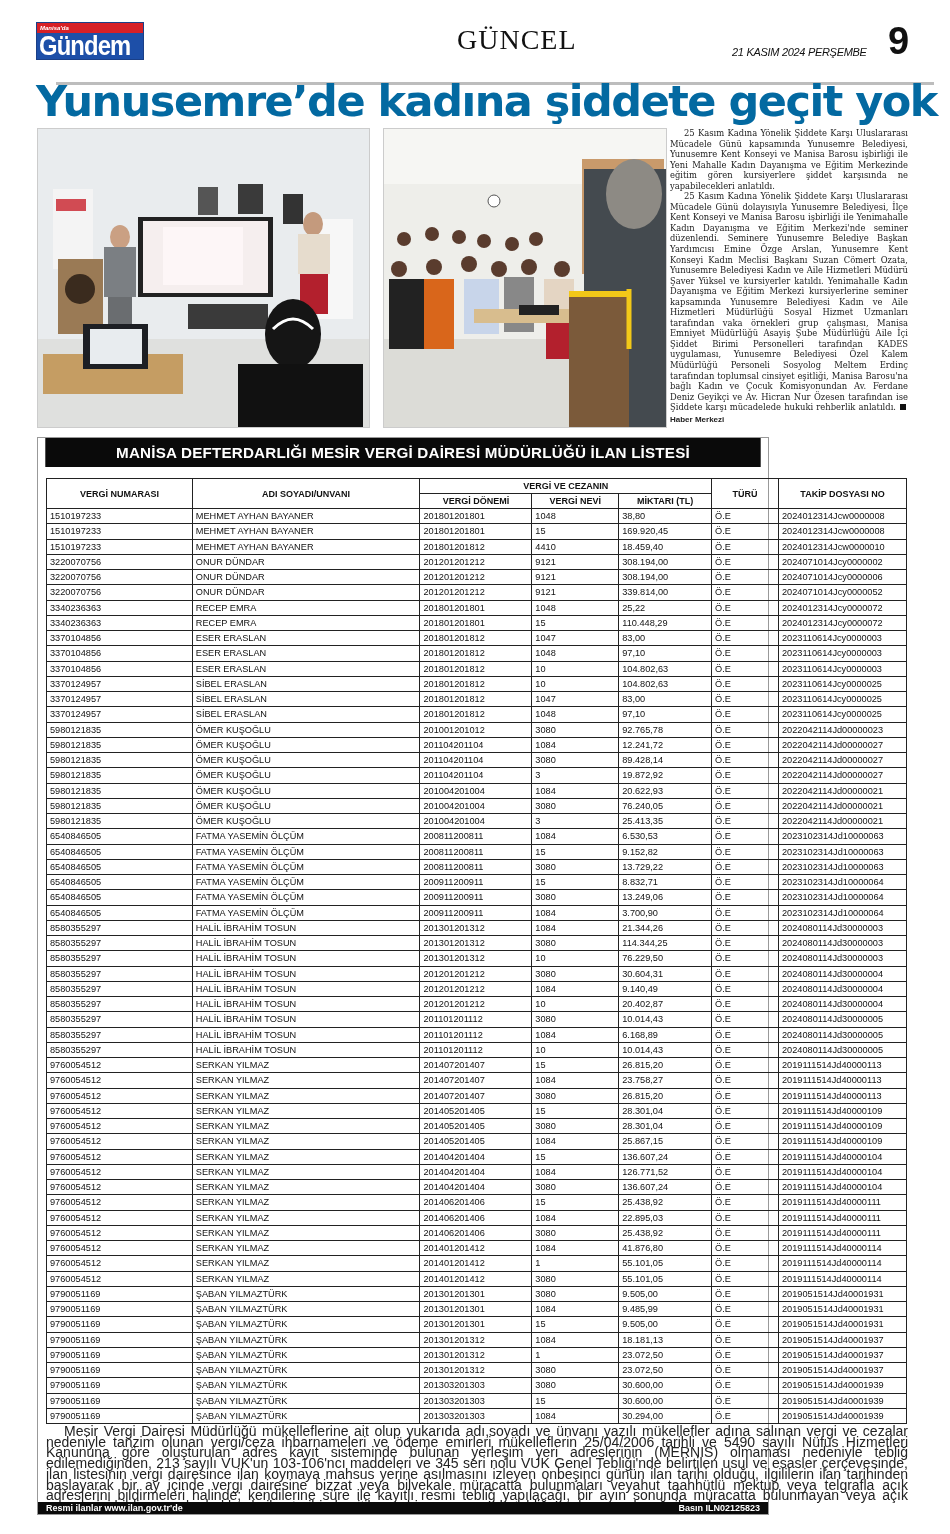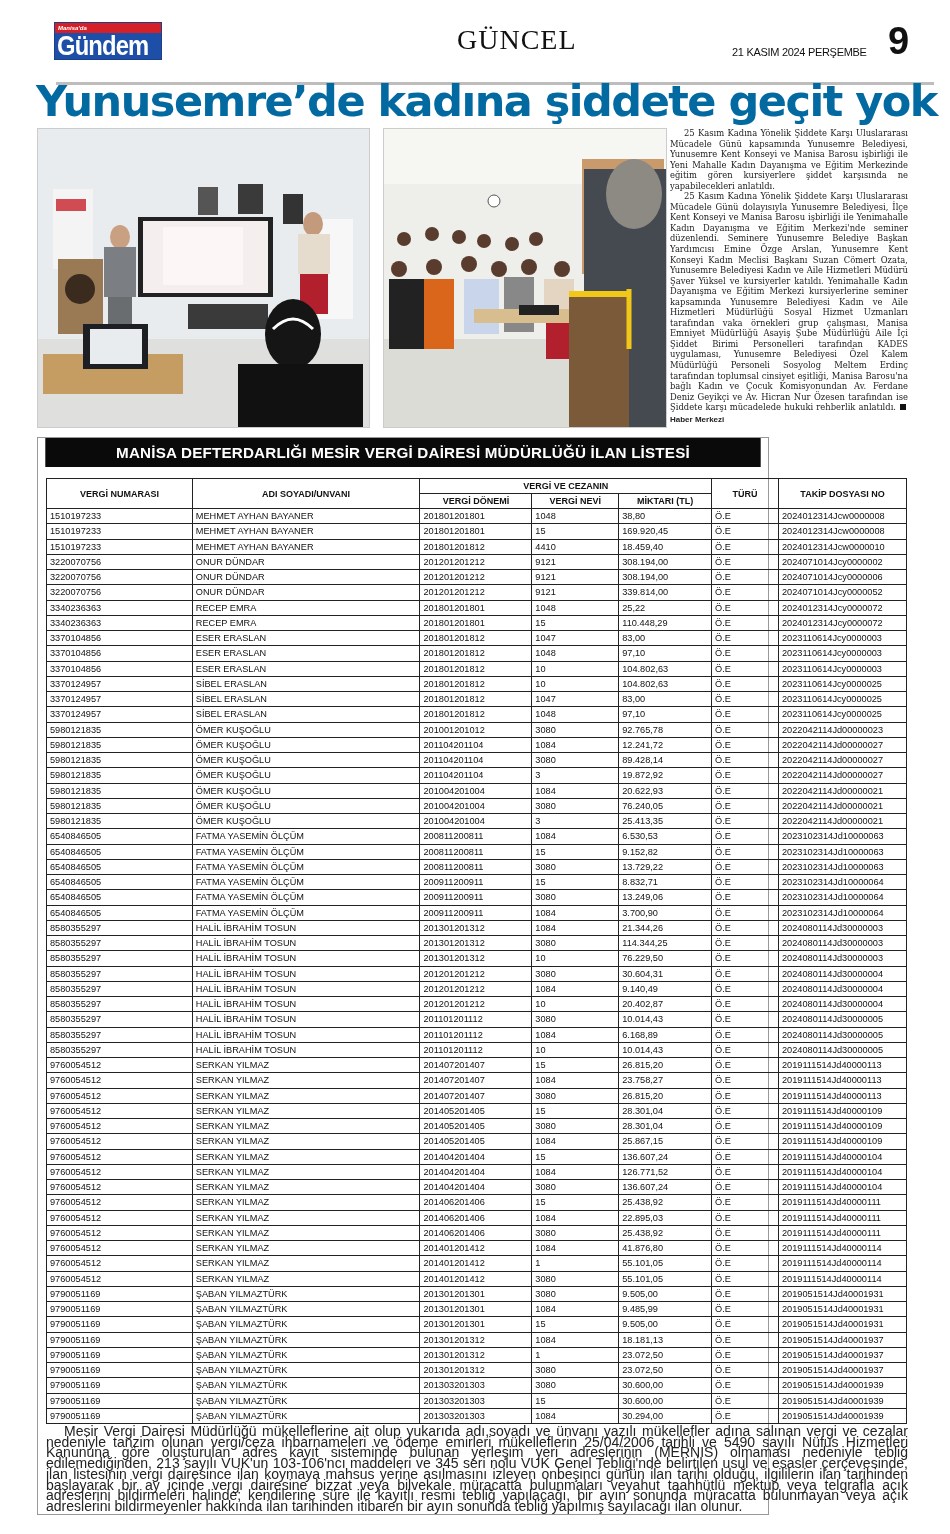--- a/index.html
+++ b/index.html
@@ -1,26 +1,26 @@
 <!DOCTYPE html>
 <html><head>
 <meta charset="utf-8">
 <style>
   * { box-sizing: border-box; margin: 0; padding: 0; }
   html, body { width: 950px; height: 1534px; background: #ffffff; overflow: hidden; }
   body { position: relative; font-family: "Liberation Sans", sans-serif; color: #111; }
 
   
   .masthead { position: absolute; left: 36px; top: 18px; width: 878px; height: 50px; }
-  .logo { position: absolute; left: 0; top: 4px; width: 108px; height: 38px; background: #1d4fa8; border: 1px solid #1a3f87; margin-left: 18px; }
+  .logo { position: absolute; left: 0; top: 4px; width: 108px; height: 38px; background: #1d4fa8; border: 1px solid #1a3f87; }
   .logo .red { position: absolute; left: 0; top: 0; width: 100%; height: 10px; background: #d62027; }
   .logo .tag { position: absolute; left: 3px; top: 0; font-size: 6px; font-style: italic; font-weight: bold; color: #fff; line-height: 10px; }
   .logo .name { position: absolute; left: 2px; top: 8px; font-family: "Liberation Sans", sans-serif; font-weight: bold; font-size: 28px; line-height: 30px; color: #fff; letter-spacing: -1px; transform: scaleX(0.85); transform-origin: left; }
   .section-title { position: absolute; left: 385px; top: 6px; font-family: "Liberation Serif", serif; font-size: 28px; letter-spacing: 1px; color: #111; margin-left: 36px; }
-  .date { position: absolute; left: 696px; top: 28px; font-size: 11px; color: #111; letter-spacing: -0.3px; }
+  .date { position: absolute; left: 696px; top: 28px; font-size: 11px; color: #111; letter-spacing: -0.3px; font-style: italic; }
   .page-num { position: absolute; left: 852px; top: 2px; font-size: 38px; font-weight: bold; color: #111; }
   .mast-rule { position: absolute; left: 20px; top: 64px; width: 878px; height: 3px; background: #bdbdbd; }
 
   .headline { position: absolute; left: 36px; top: 76px; width: 880px; font-family: "DejaVu Sans", sans-serif; font-weight: bold; font-size: 43px; letter-spacing: -1.5px; line-height: 50px; color: #0369a1; white-space: nowrap; }
 
   
   .photo { position: absolute; border: 1px solid #ccc; overflow: hidden; }
   .photo-1 { left: 37px; top: 128px; width: 333px; height: 300px; background: linear-gradient(180deg,#eef1f3 0%,#e4e8ea 45%,#d9dcdd 100%); }
   .photo-2 { left: 383px; top: 128px; width: 284px; height: 300px; background: linear-gradient(180deg,#ecedea 0%,#e2e2dd 50%,#cfcfc9 100%); }
 
@@ -701,13 +701,17 @@
           <td>1084</td>
           <td>30.294,00</td>
           <td>Ö.E</td>
           <td>2019051514Jd40001939</td>
         </tr>
       </tbody>
   </table>
   <div class="notice-text">
     <p>Mesir Vergi Dairesi Müdürlüğü mükelleflerine ait olup yukarıda adı,soyadı ve ünvanı yazılı mükellefler adına salınan vergi ve cezalar nedeniyle tanzim olunan vergi/ceza ihbarnameleri ve ödeme emirleri mükelleflerin 25/04/2006 tarihli ve 5490 sayılı Nüfus Hizmetleri Kanununa göre oluşturulan adres kayıt sisteminde bulunan yerleşim yeri adreslerinin (MERNIS) olmaması nedeniyle tebliğ edilemediğinden, 213 sayılı VUK'un 103-106'ncı maddeleri ve 345 seri nolu VUK Genel Tebliği'nde belirtilen usul ve esasler çerçevesinde, ilan listesinin vergi dairesince ilan koymaya mahsus yerine asılmasını izleyen onbeşinci günün ilan tarihi olduğu, ilgililerin ilan tarihinden başlayarak bir ay içinde vergi dairesine bizzat veya bilvekale müracatta bulunmaları veyahut taahhütlü mektup veya telgrafla açık adreslerini bildirmeleri halinde; kendilerine süre ile kayıtlı resmi tebliğ yapılacağı, bir ayın sonunda müracatta bulunmayan veya açık adreslerini bildirmeyenler hakkında ilan tarihinden itibaren bir ayın sonunda tebliğ yapılmış sayılacağı ilan olunur.</p>
   </div>
+  <div class="notice-footer">
+    <span class="l">Resmi ilanlar www.ilan.gov.tr'de</span>
+    <span class="r">Basın ILN02125823</span>
+  </div>
 </section>
 
 </body></html>

